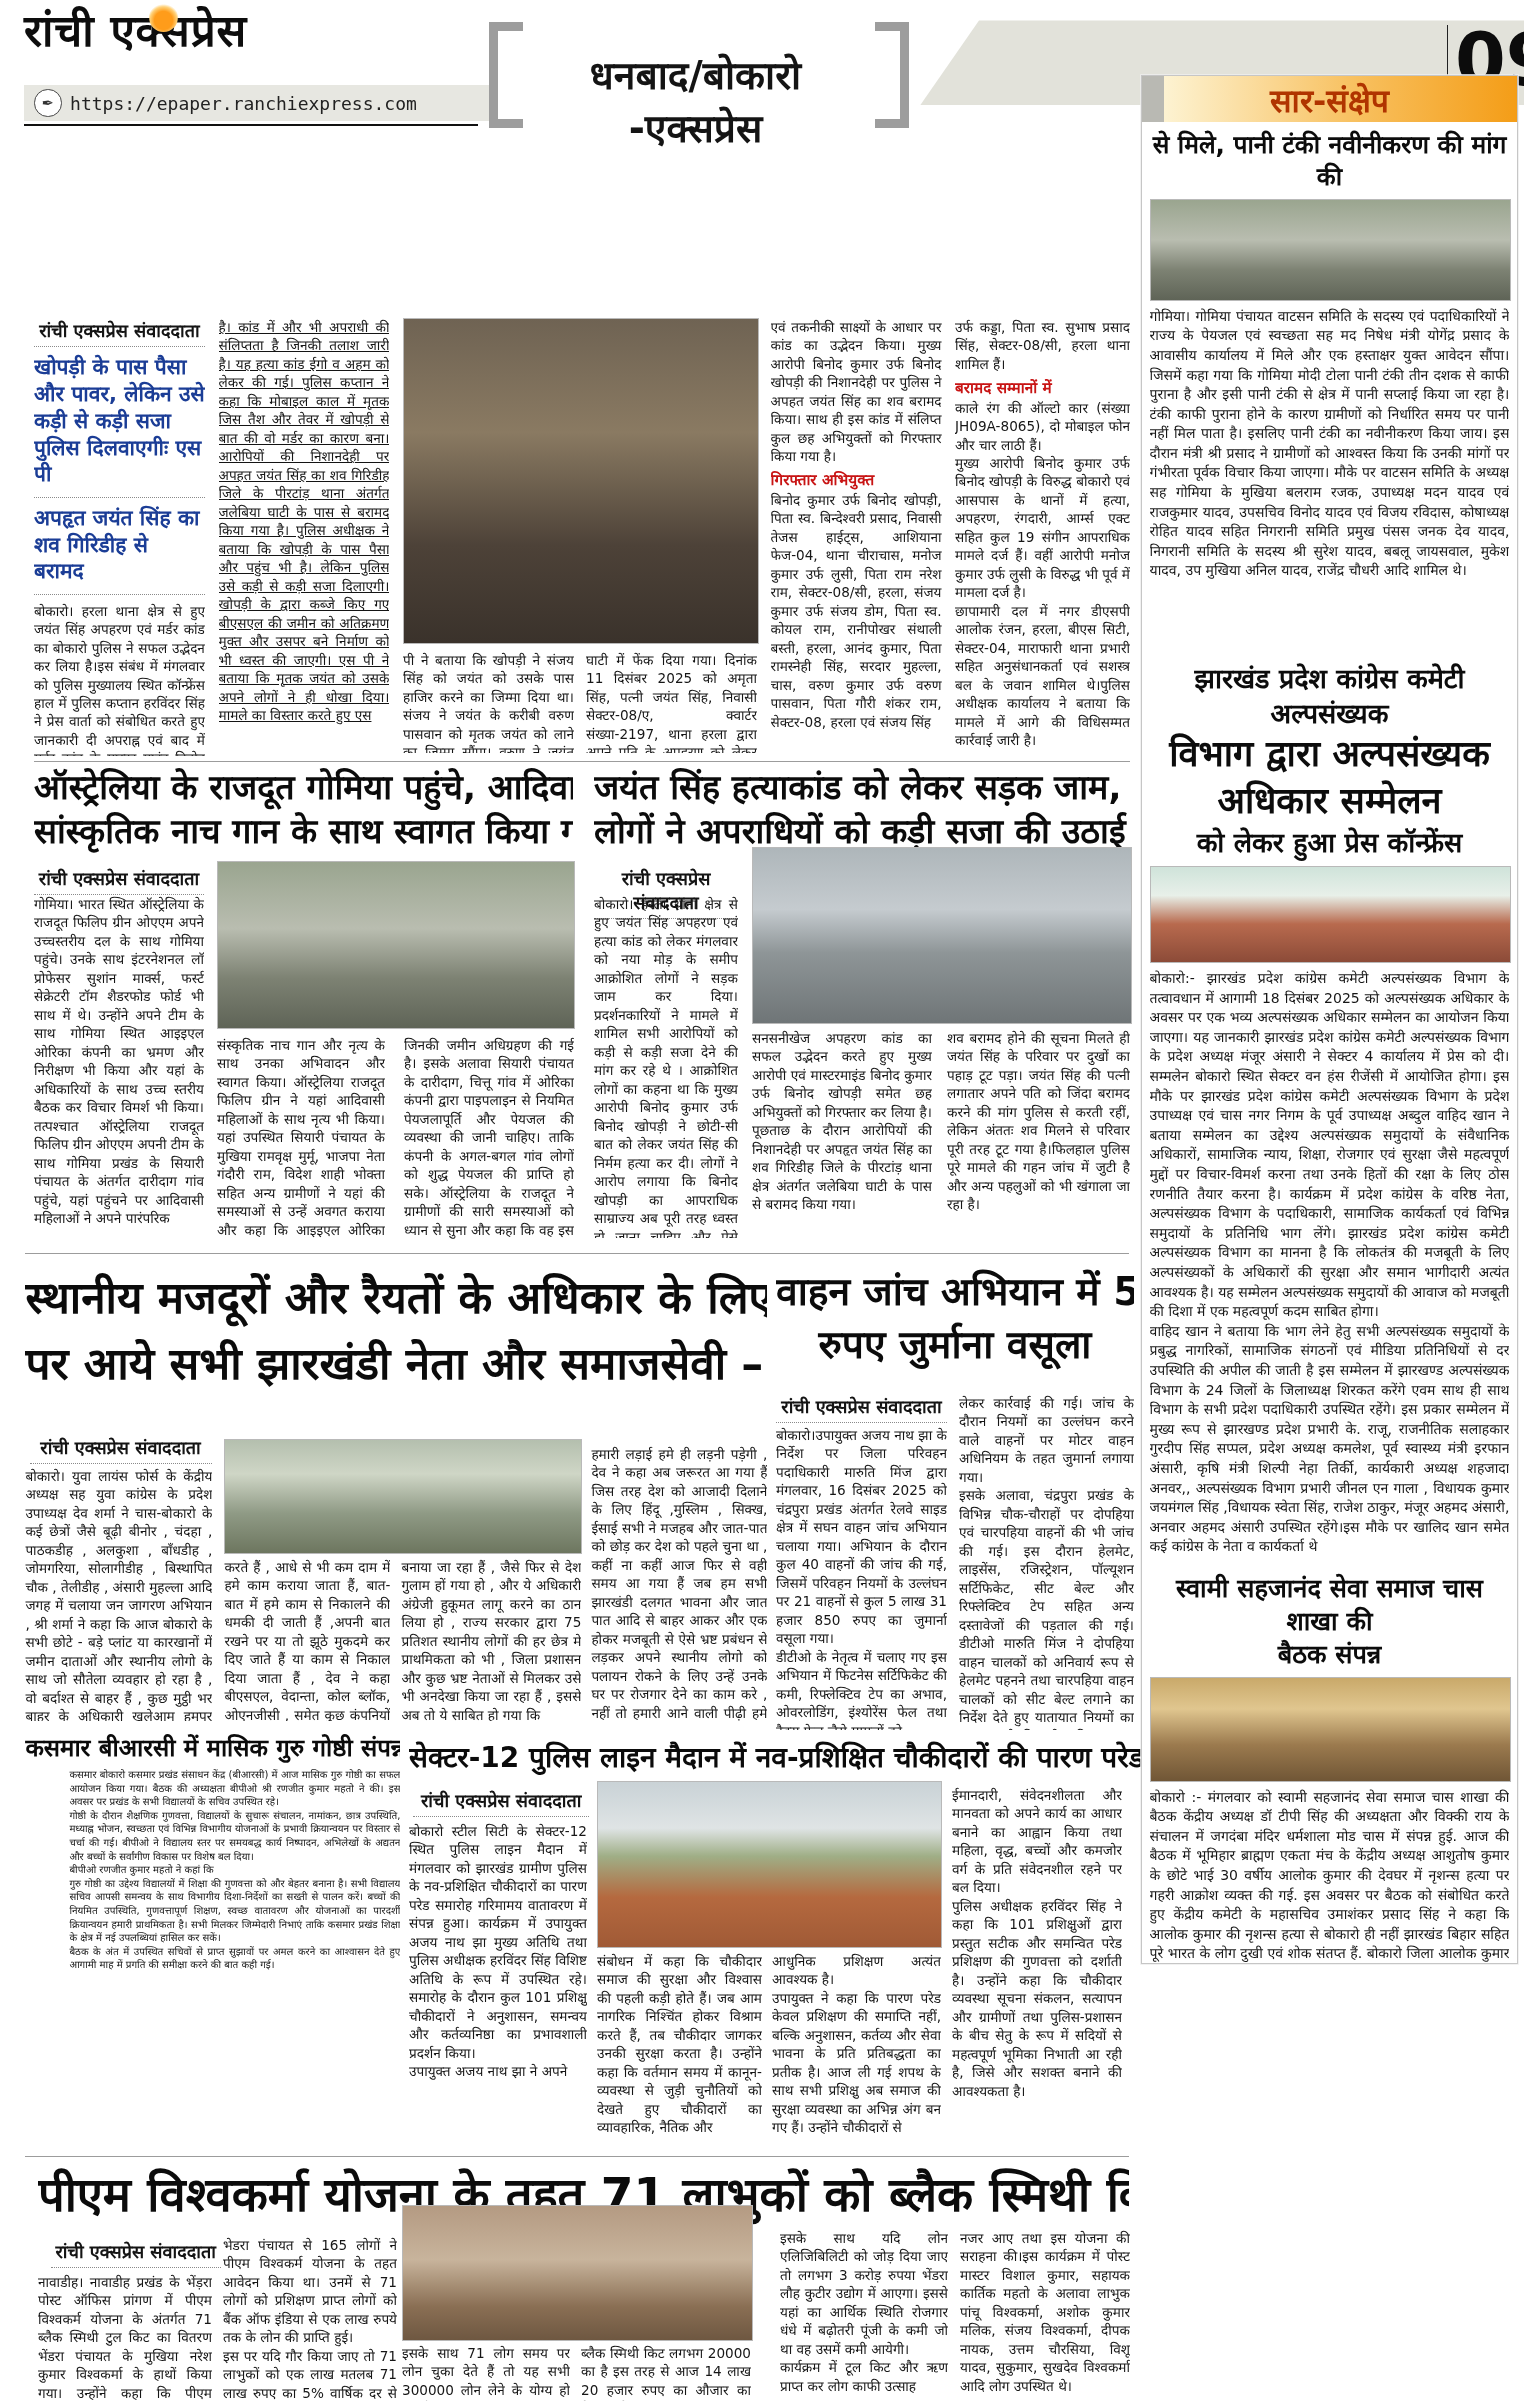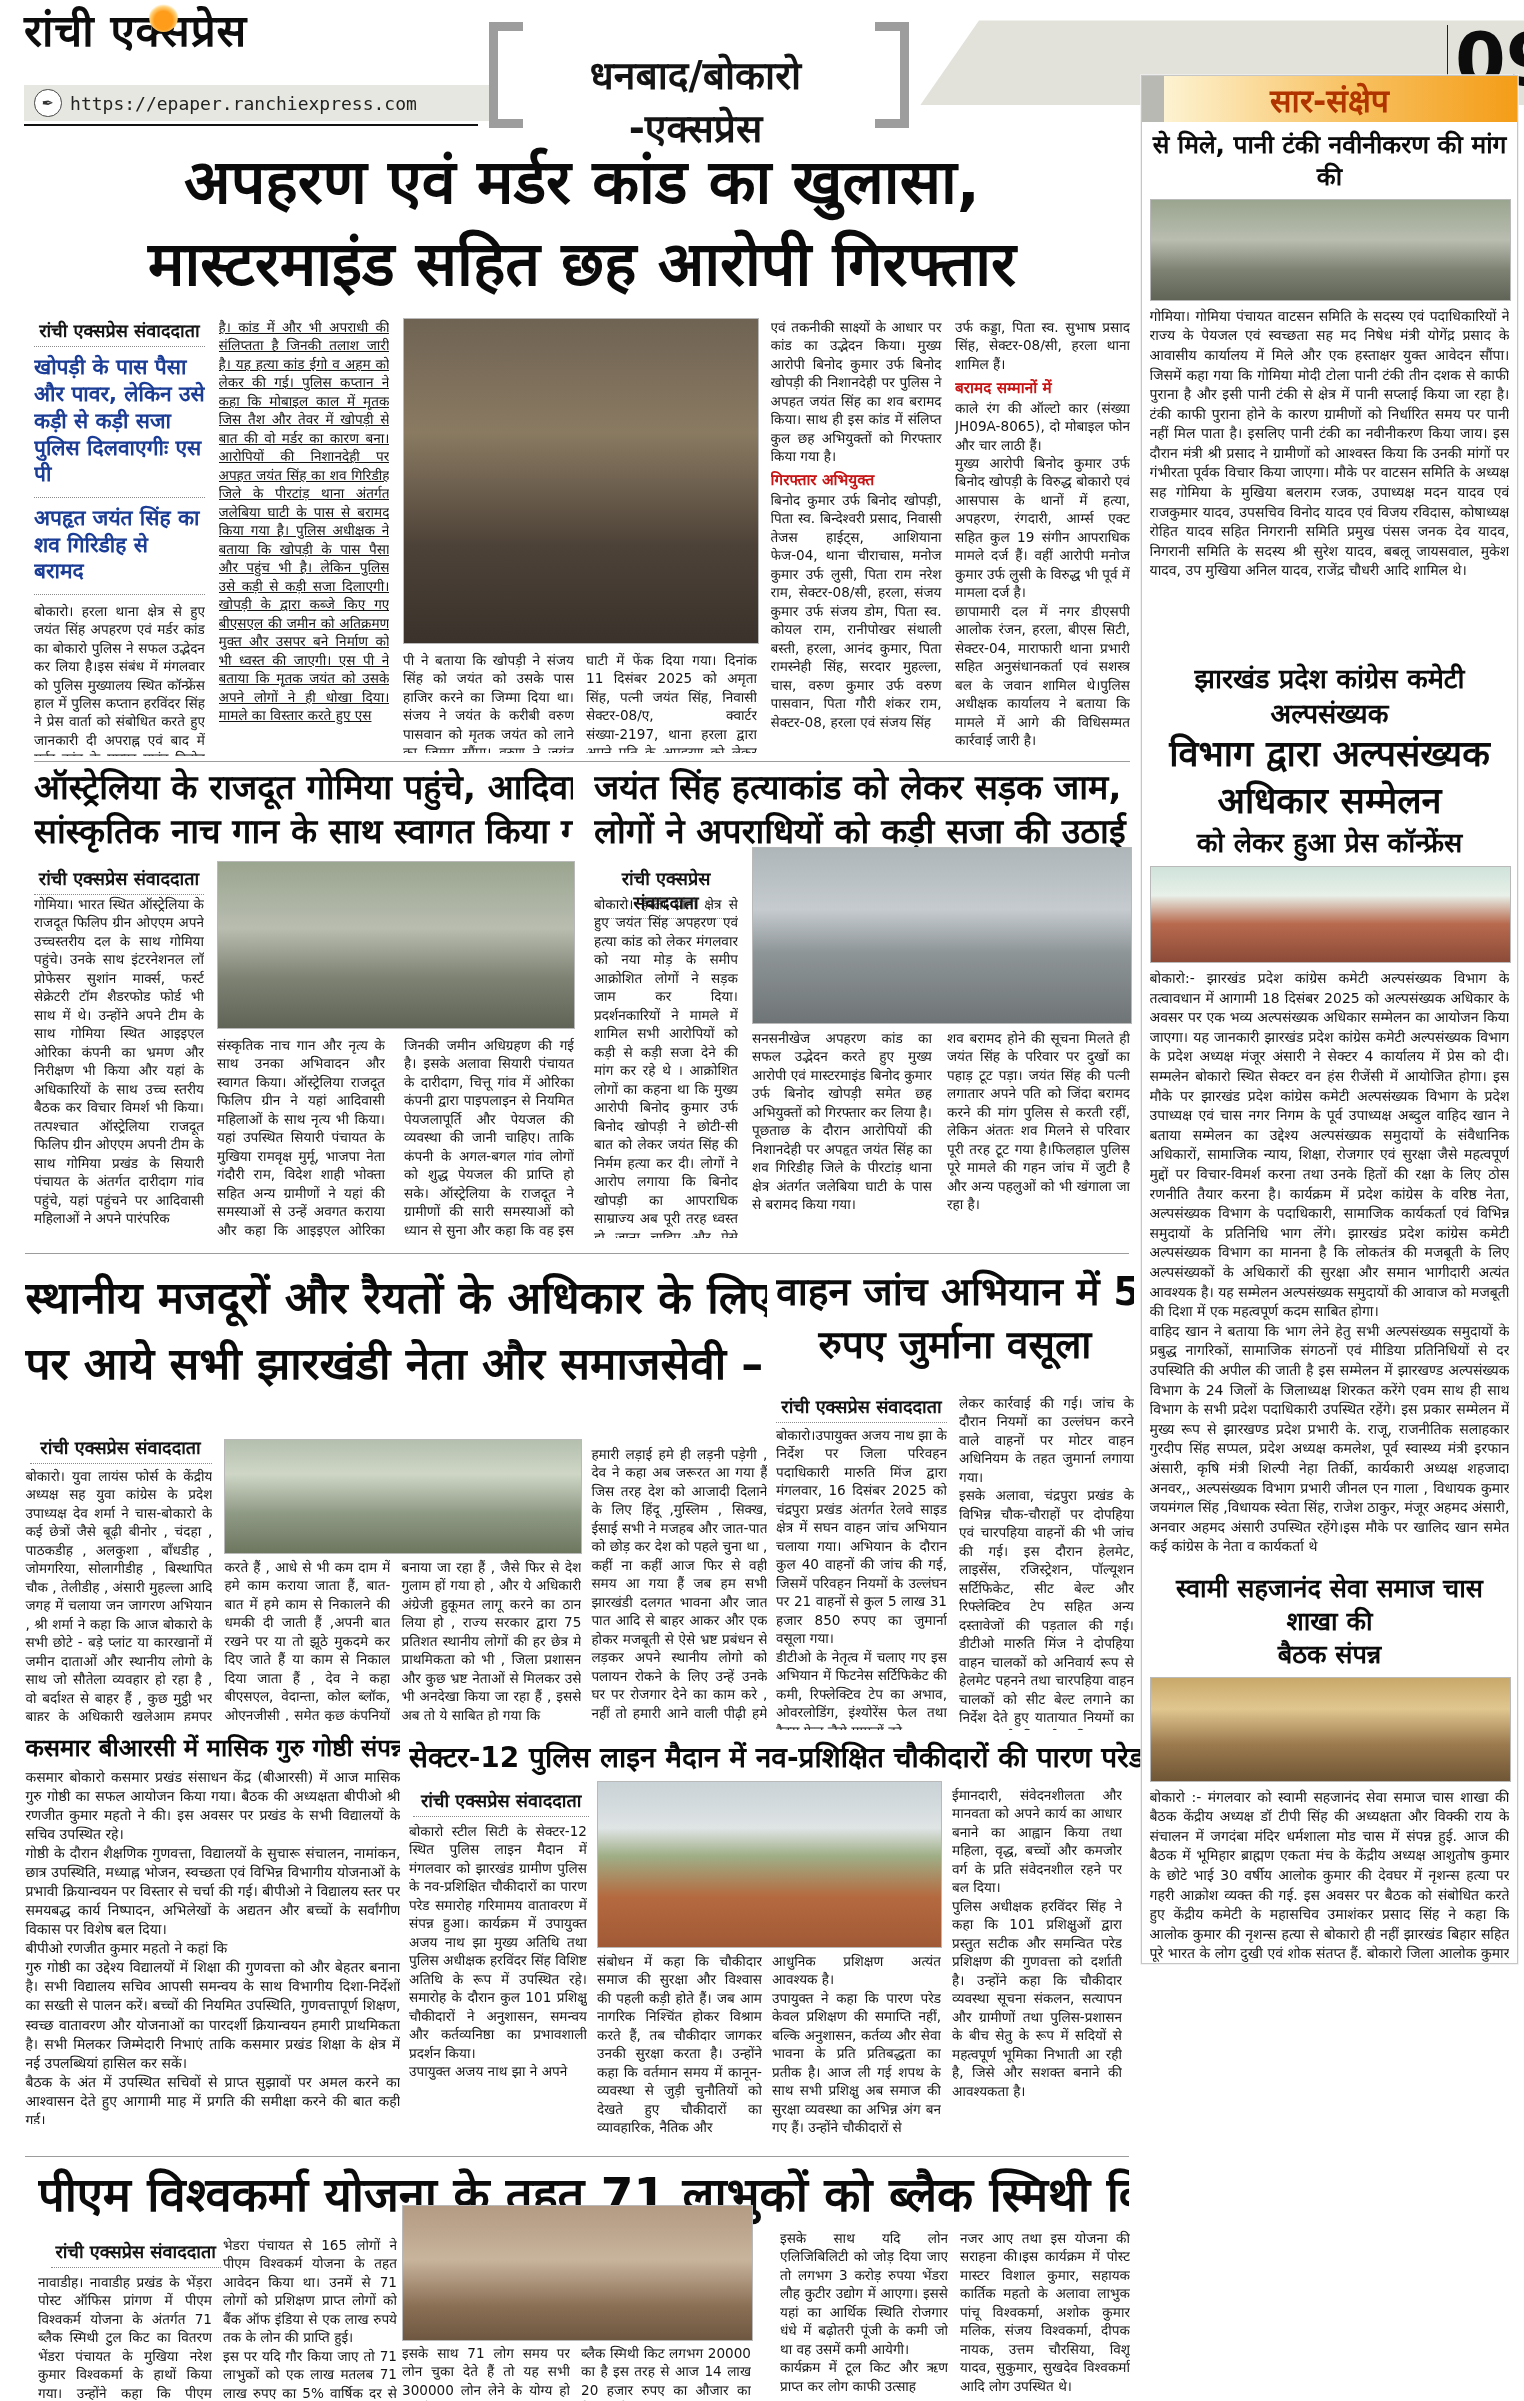--- a/index.html
+++ b/index.html
@@ -69,24 +69,20 @@
   <div class="abs bracket r" style="left:875px;top:22px;"></div>
   <div class="abs" style="left:526px;top:47px;width:339px;text-align:center;">
     <span class="edition blue">धनबाद/बोकारो</span>
     <span class="edition">-एक्सप्रेस</span>
   </div>
 
   <div class="abs dateband" style="left:920px;top:20.4px;width:605px;height:85px;"></div>
   <div class="abs vline" style="left:1447px;top:25.4px;height:75px;"></div>
   <div class="abs pagenum" style="left:1455px;top:25.4px;">09</div>
 
-  <div class="abs" style="left:34px;top:142px;width:1096px;">
-    <div class="h-line" style="font-size:61px;line-height:1.32;">अपहरण एवं मर्डर कांड का खुलासा,</div>
-    <div class="h-line" style="font-size:61px;line-height:1.36;">मास्टरमाइंड सहित  छह आरोपी गिरफ्तार</div>
-  </div>
 
   <div class="abs" style="left:34px;top:318px;width:1096px;height:438px;display:flex;gap:13.6px;">
     <div style="width:171px;overflow:hidden;">
       <div class="byline">रांची एक्सप्रेस संवाददाता</div>
       <div class="bluesub">खोपड़ी के पास पैसा और पावर, लेकिन उसे कड़ी से कड़ी सजा पुलिस दिलवाएगीः एस पी</div>
       <div class="bluesub">अपहृत जयंत सिंह का शव गिरिडीह से बरामद</div>
       <div class="body" style="margin-top:6.8px;height:161px;">बोकारो। हरला थाना क्षेत्र से हुए जयंत सिंह अपहरण एवं मर्डर कांड का बोकारो पुलिस ने सफल उद्भेदन कर लिया है।इस संबंध में मंगलवार को पुलिस मुख्यालय स्थित कॉन्फ्रेंस हाल में पुलिस कप्तान हरविंदर सिंह ने प्रेस वार्ता को संबोधित करते हुए जानकारी दी अपराह्न एवं बाद में मर्डर कांड के मास्टर माइंड बिनोद खोपड़ी को बोकारो से गिरफ्तार किया गया। इसके अलावा और पांच अभियुक्तों को गिरफ्तार किया गया</div>
     </div>
     <div style="width:171px;overflow:hidden;text-decoration:underline;">
       <div class="body" style="height:438px;">है। कांड में और भी अपराधी की संलिप्तता है जिनकी तलाश जारी है। यह हत्या कांड ईगो व अहम को लेकर की गई। पुलिस कप्तान ने कहा कि मोबाइल काल में मृतक जिस तैश और तेवर में खोपड़ी से बात की वो मर्डर का कारण बना। आरोपियों की निशानदेही पर अपहत जयंत सिंह का शव गिरिडीह जिले के पीरटांड़ थाना अंतर्गत जलेबिया घाटी के पास से बरामद किया गया है। पुलिस अधीक्षक ने बताया कि खोपड़ी के पास पैसा और पहुंच भी है। लेकिन पुलिस उसे कड़ी से कड़ी सजा दिलाएगी। खोपड़ी के द्वारा कब्जे किए गए बीएसएल की जमीन को अतिक्रमण मुक्त और उसपर बने निर्माण को भी ध्वस्त की जाएगी। एस पी ने बताया कि मृतक जयंत को उसके अपने लोगों ने ही धोखा दिया। मामले का विस्तार करते हुए एस</div>
@@ -154,21 +150,21 @@
     <div class="h-line" style="font-size:39px;line-height:1.3;">रुपए जुर्माना वसूला</div>
     <div class="abs byline" style="left:0;top:129px;width:171px;">रांची एक्सप्रेस संवाददाता</div>
     <div class="abs body" style="left:0;top:161px;width:171px;height:304px;">बोकारो।उपायुक्त अजय नाथ झा के निर्देश पर जिला परिवहन पदाधिकारी मारुति मिंज द्वारा मंगलवार, 16 दिसंबर 2025 को चंद्रपुरा प्रखंड अंतर्गत रेलवे साइड क्षेत्र में सघन वाहन जांच अभियान चलाया गया। अभियान के दौरान कुल 40 वाहनों की जांच की गई, जिसमें परिवहन नियमों के उल्लंघन पर 21 वाहनों से कुल 5 लाख 31 हजार 850 रुपए का जुमार्ना वसूला गया।
 डीटीओ के नेतृत्व में चलाए गए इस अभियान में फिटनेस सर्टिफिकेट की कमी, रिफ्लेक्टिव टेप का अभाव, ओवरलोडिंग, इंश्योरेंस फेल तथा टैक्स फेल जैसे मामलों को</div>
     <div class="abs body" style="left:183px;top:129px;width:175px;height:336px;">लेकर कार्रवाई की गई। जांच के दौरान नियमों का उल्लंघन करने वाले वाहनों पर मोटर वाहन अधिनियम के तहत जुमार्ना लगाया गया।
 इसके अलावा, चंद्रपुरा प्रखंड के विभिन्न चौक-चौराहों पर दोपहिया एवं चारपहिया वाहनों की भी जांच की गई। इस दौरान हेलमेट, लाइसेंस, रजिस्ट्रेशन, पॉल्यूशन सर्टिफिकेट, सीट बेल्ट और रिफ्लेक्टिव टेप सहित अन्य दस्तावेजों की पड़ताल की गई। डीटीओ मारुति मिंज ने दोपहिया वाहन चालकों को अनिवार्य रूप से हेलमेट पहनने तथा चारपहिया वाहन चालकों को सीट बेल्ट लगाने का निर्देश देते हुए यातायात नियमों का पालन करने की अपील की।</div>
   </div>
 
   <div class="abs" style="left:25.4px;top:1730px;width:375px;height:392px;">
     <div class="h-line" style="font-size:24px;">कसमार बीआरसी में मासिक गुरु गोष्ठी संपन्न</div>
-    <div class="body" style="margin-top:5.1px;height:356px;font-size:14px;">कसमार बोकारो कसमार प्रखंड संसाधन केंद्र (बीआरसी) में आज मासिक गुरु गोष्ठी का सफल आयोजन किया गया। बैठक की अध्यक्षता बीपीओ श्री रणजीत कुमार महतो ने की। इस अवसर पर प्रखंड के सभी विद्यालयों के सचिव उपस्थित रहे।
+    <div class="body" style="margin-top:5.1px;height:356px;font-size:10px;margin-left:44px;">कसमार बोकारो कसमार प्रखंड संसाधन केंद्र (बीआरसी) में आज मासिक गुरु गोष्ठी का सफल आयोजन किया गया। बैठक की अध्यक्षता बीपीओ श्री रणजीत कुमार महतो ने की। इस अवसर पर प्रखंड के सभी विद्यालयों के सचिव उपस्थित रहे।
 गोष्ठी के दौरान शैक्षणिक गुणवत्ता, विद्यालयों के सुचारू संचालन, नामांकन, छात्र उपस्थिति, मध्याह्न भोजन, स्वच्छता एवं विभिन्न विभागीय योजनाओं के प्रभावी क्रियान्वयन पर विस्तार से चर्चा की गई। बीपीओ ने विद्यालय स्तर पर समयबद्ध कार्य निष्पादन, अभिलेखों के अद्यतन और बच्चों के सर्वांगीण विकास पर विशेष बल दिया।
 बीपीओ रणजीत कुमार महतो ने कहां कि
 गुरु गोष्ठी का उद्देश्य विद्यालयों में शिक्षा की गुणवत्ता को और बेहतर बनाना है। सभी विद्यालय सचिव आपसी समन्वय के साथ विभागीय दिशा-निर्देशों का सख्ती से पालन करें। बच्चों की नियमित उपस्थिति, गुणवत्तापूर्ण शिक्षण, स्वच्छ वातावरण और योजनाओं का पारदर्शी क्रियान्वयन हमारी प्राथमिकता है। सभी मिलकर जिम्मेदारी निभाएं ताकि कसमार प्रखंड शिक्षा के क्षेत्र में नई उपलब्धियां हासिल कर सकें।
 बैठक के अंत में उपस्थित सचिवों से प्राप्त सुझावों पर अमल करने का आश्वासन देते हुए आगामी माह में प्रगति की समीक्षा करने की बात कही गई।</div>
   </div>
 
   <div class="abs" style="left:409px;top:1737px;width:751px;height:420px;">
     <div class="h-line" style="font-size:28px;">सेक्टर-12 पुलिस लाइन मैदान में नव-प्रशिक्षित चौकीदारों की पारण परेड संपन्न</div>
     <div class="abs byline" style="left:4.2px;top:51px;width:176px;">रांची एक्सप्रेस संवाददाता</div>
     <div class="abs body" style="left:0;top:85px;width:178px;height:331px;">बोकारो स्टील सिटी के सेक्टर-12 स्थित पुलिस लाइन मैदान में मंगलवार को झारखंड ग्रामीण पुलिस के नव-प्रशिक्षित चौकीदारों का पारण परेड समारोह गरिमामय वातावरण में संपन्न हुआ। कार्यक्रम में उपायुक्त अजय नाथ झा मुख्य अतिथि तथा पुलिस अधीक्षक हरविंदर सिंह विशिष्ट अतिथि के रूप में उपस्थित रहे। समारोह के दौरान कुल 101 प्रशिक्षु चौकीदारों ने अनुशासन, समन्वय और कर्तव्यनिष्ठा का प्रभावशाली प्रदर्शन किया।

